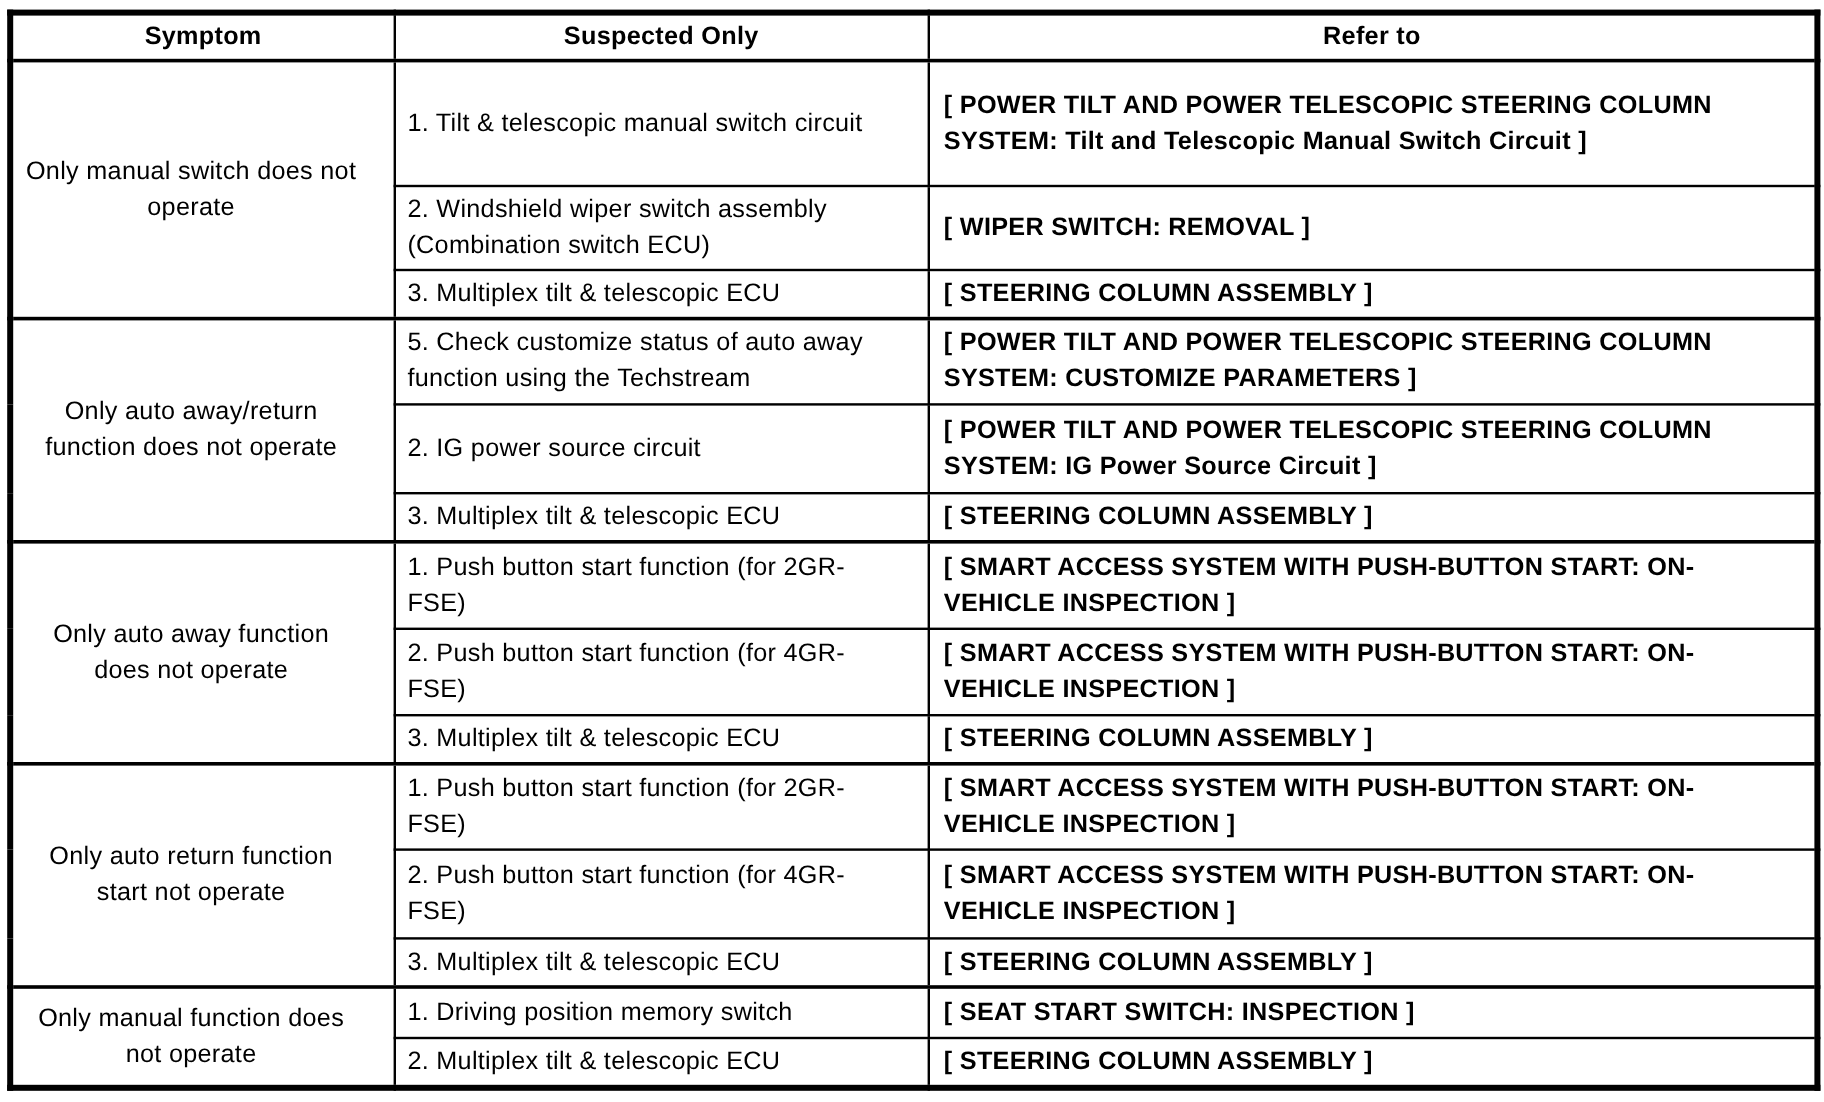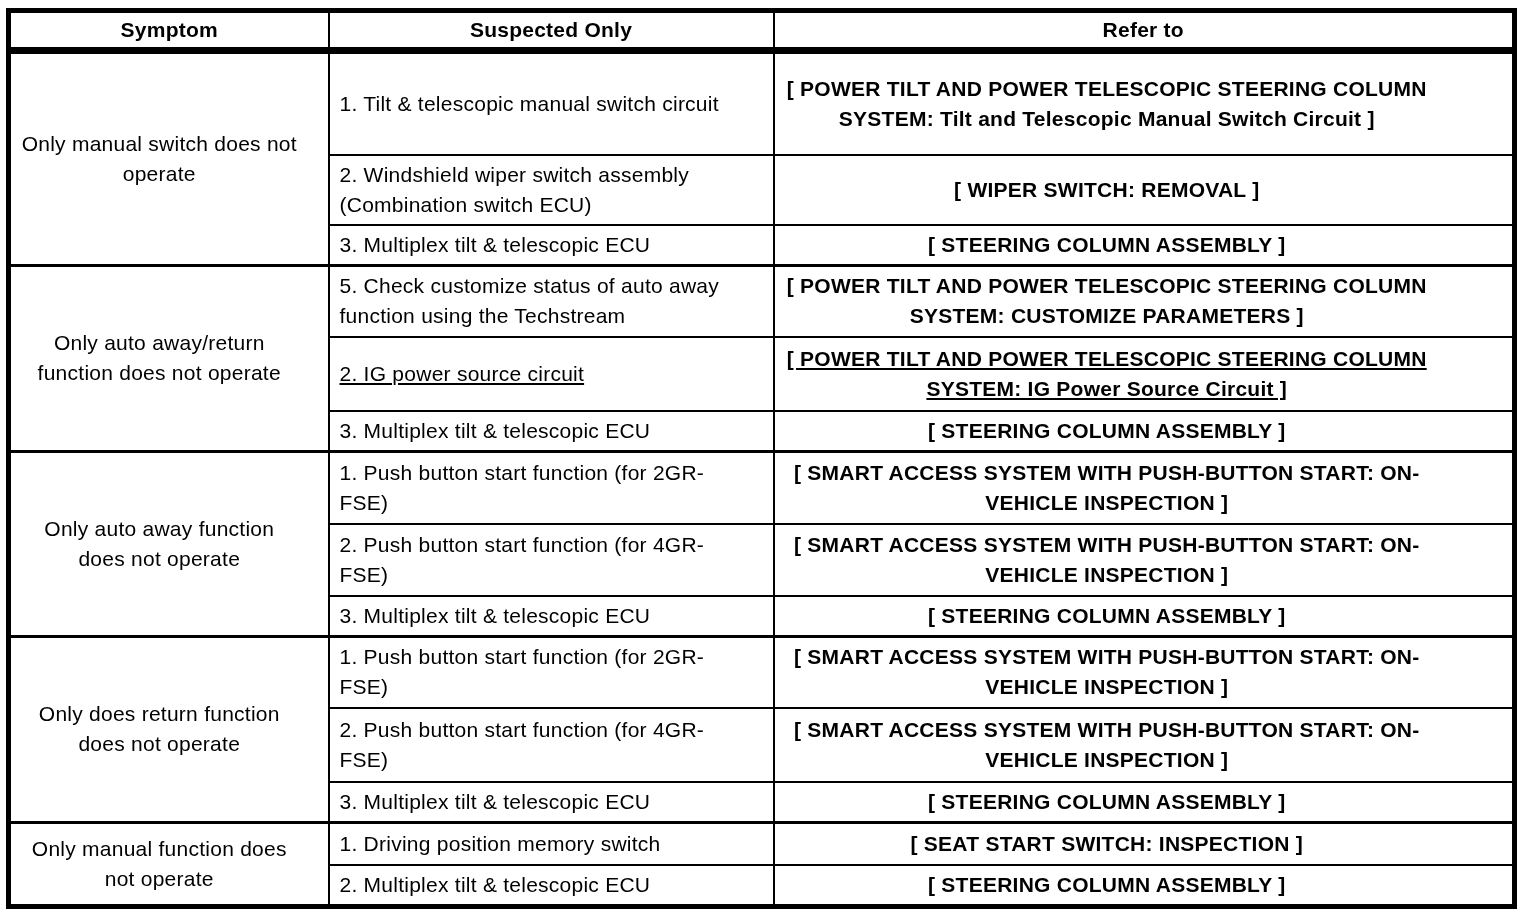--- a/index.html
+++ b/index.html
@@ -31,39 +31,39 @@
     letter-spacing: 0.25px;
     overflow: hidden;
     box-sizing: border-box;
   }
   table.diag thead tr {
     height: 40px;
   }
   table.diag th {
     font-weight: bold;
     text-align: center;
-    border-bottom: 7px solid #000000;
+    border-bottom: 3px solid #000000;
     padding: 2px 6px;
   }
   
   table.diag tr.group-start td {
     border-top: 3px solid #000000;
   }
   td.col-symptom {
     text-align: center;
     padding: 4px 30px 4px 10px;
     font-weight: normal;
   }
   td.col-suspected {
     text-align: left;
     padding: 4px 26px 4px 10px;
     font-weight: normal;
   }
   td.col-refer {
-    text-align: center;
+    text-align: left;
     padding: 4px 85px 4px 12px;
     font-weight: bold;
   }
 </style>
 </head>
 <body>
 
 <div class="page">
   <table class="diag">
     <colgroup>
@@ -90,21 +90,21 @@
         </tr>
         <tr style="height: 38px;">
           <td class="col-suspected">3. Multiplex tilt &amp; telescopic ECU</td>
           <td class="col-refer">[ STEERING COLUMN ASSEMBLY ]</td>
         </tr>
         <tr class="group-start" style="height: 72px;">
           <td rowspan="3" class="col-symptom">Only auto away/return function does not operate</td>
           <td class="col-suspected">5. Check customize status of auto away function using the Techstream</td>
           <td class="col-refer">[ POWER TILT AND POWER TELESCOPIC STEERING COLUMN SYSTEM: CUSTOMIZE PARAMETERS ]</td>
         </tr>
-        <tr style="height: 74px; text-decoration: underline;">
+        <tr style="height: 74px;">
           <td class="col-suspected">2. IG power source circuit</td>
           <td class="col-refer">[ POWER TILT AND POWER TELESCOPIC STEERING COLUMN SYSTEM: IG Power Source Circuit ]</td>
         </tr>
         <tr style="height: 40px;">
           <td class="col-suspected">3. Multiplex tilt &amp; telescopic ECU</td>
           <td class="col-refer">[ STEERING COLUMN ASSEMBLY ]</td>
         </tr>
         <tr class="group-start" style="height: 72px;">
           <td rowspan="3" class="col-symptom">Only auto away function does not operate</td>
           <td class="col-suspected">1. Push button start function (for 2GR-FSE)</td>
@@ -112,21 +112,21 @@
         </tr>
         <tr style="height: 72px;">
           <td class="col-suspected">2. Push button start function (for 4GR-FSE)</td>
           <td class="col-refer">[ SMART ACCESS SYSTEM WITH PUSH-BUTTON START: ON-VEHICLE INSPECTION ]</td>
         </tr>
         <tr style="height: 40px;">
           <td class="col-suspected">3. Multiplex tilt &amp; telescopic ECU</td>
           <td class="col-refer">[ STEERING COLUMN ASSEMBLY ]</td>
         </tr>
         <tr class="group-start" style="height: 72px;">
-          <td rowspan="3" class="col-symptom">Only does return function does not operate</td>
+          <td rowspan="3" class="col-symptom">Only auto return function start not operate</td>
           <td class="col-suspected">1. Push button start function (for 2GR-FSE)</td>
           <td class="col-refer">[ SMART ACCESS SYSTEM WITH PUSH-BUTTON START: ON-VEHICLE INSPECTION ]</td>
         </tr>
         <tr style="height: 74px;">
           <td class="col-suspected">2. Push button start function (for 4GR-FSE)</td>
           <td class="col-refer">[ SMART ACCESS SYSTEM WITH PUSH-BUTTON START: ON-VEHICLE INSPECTION ]</td>
         </tr>
         <tr style="height: 40px;">
           <td class="col-suspected">3. Multiplex tilt &amp; telescopic ECU</td>
           <td class="col-refer">[ STEERING COLUMN ASSEMBLY ]</td>

